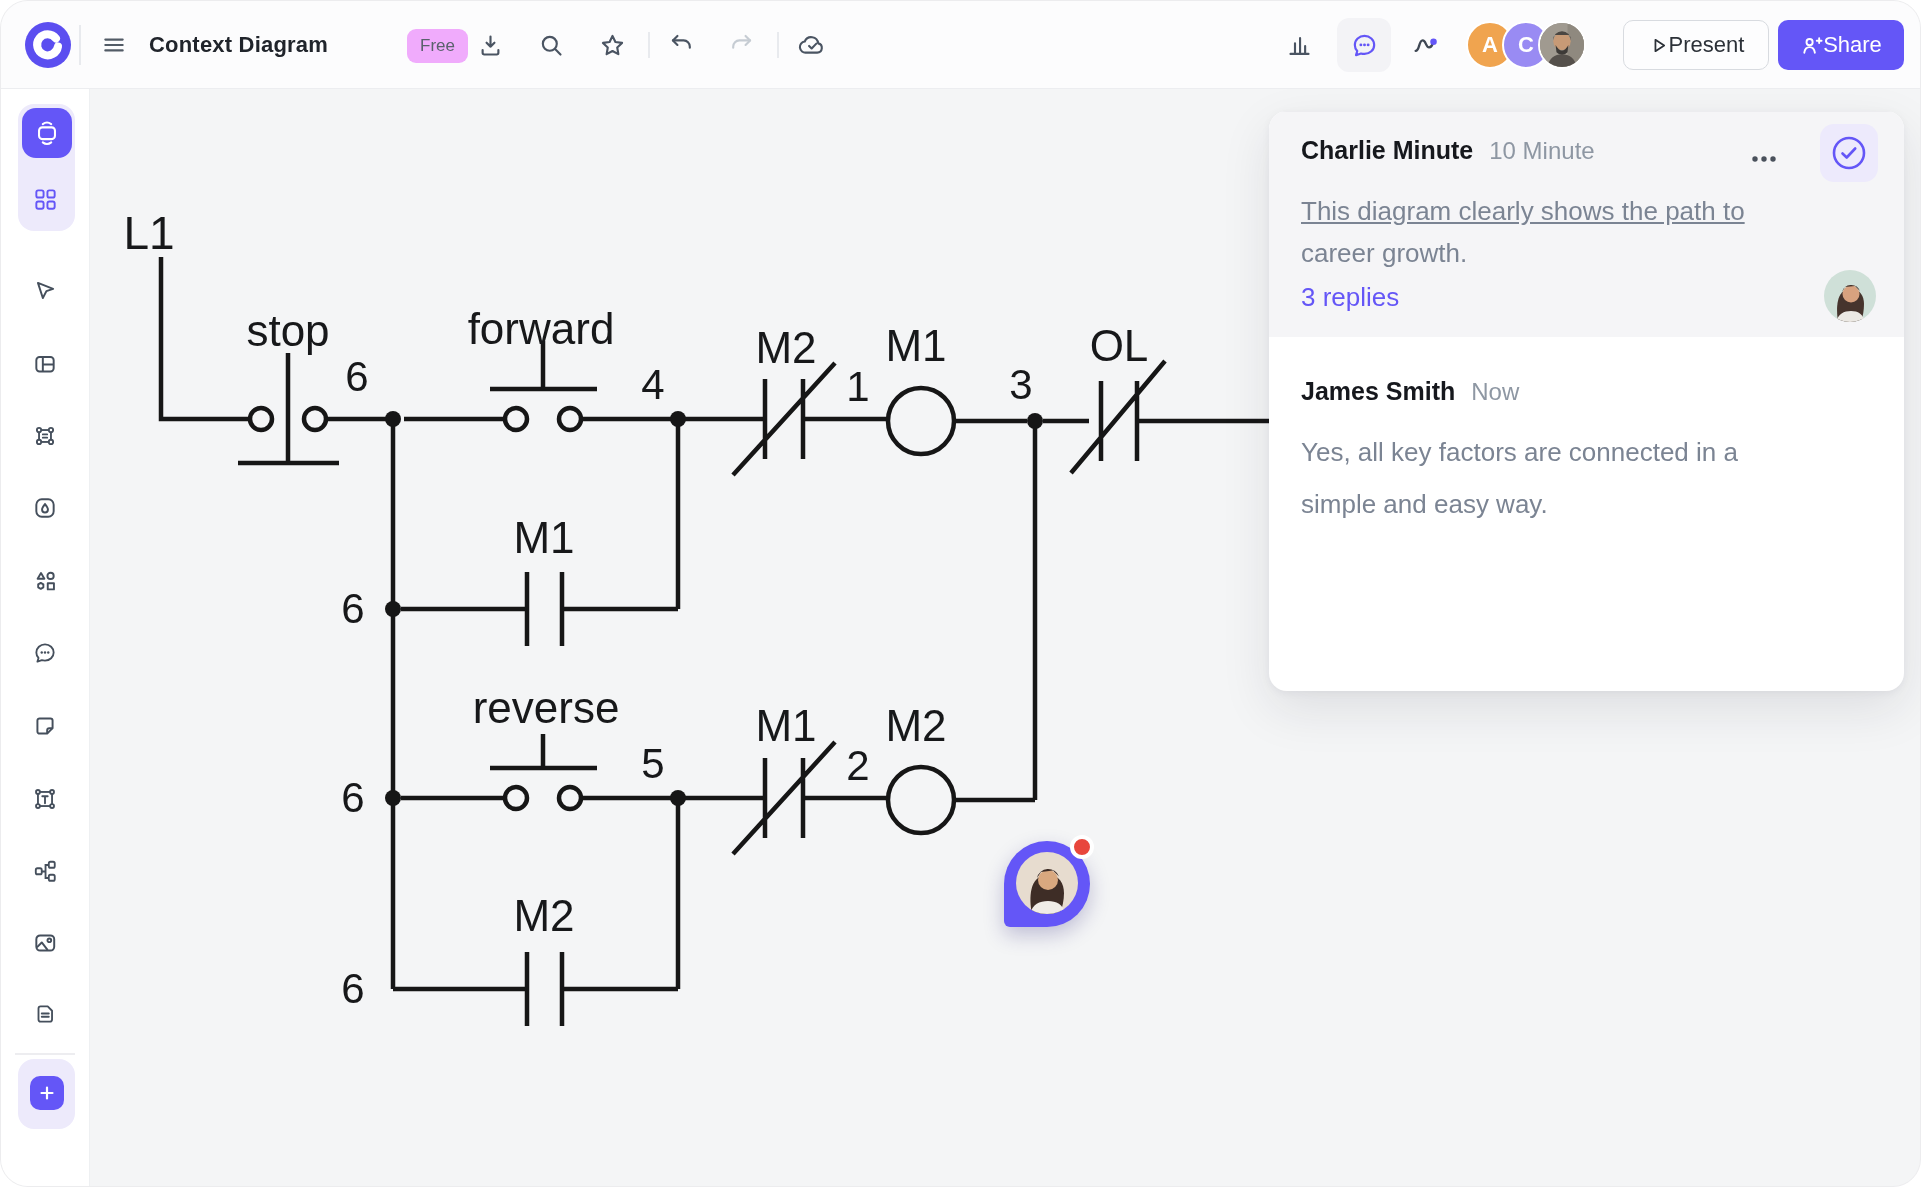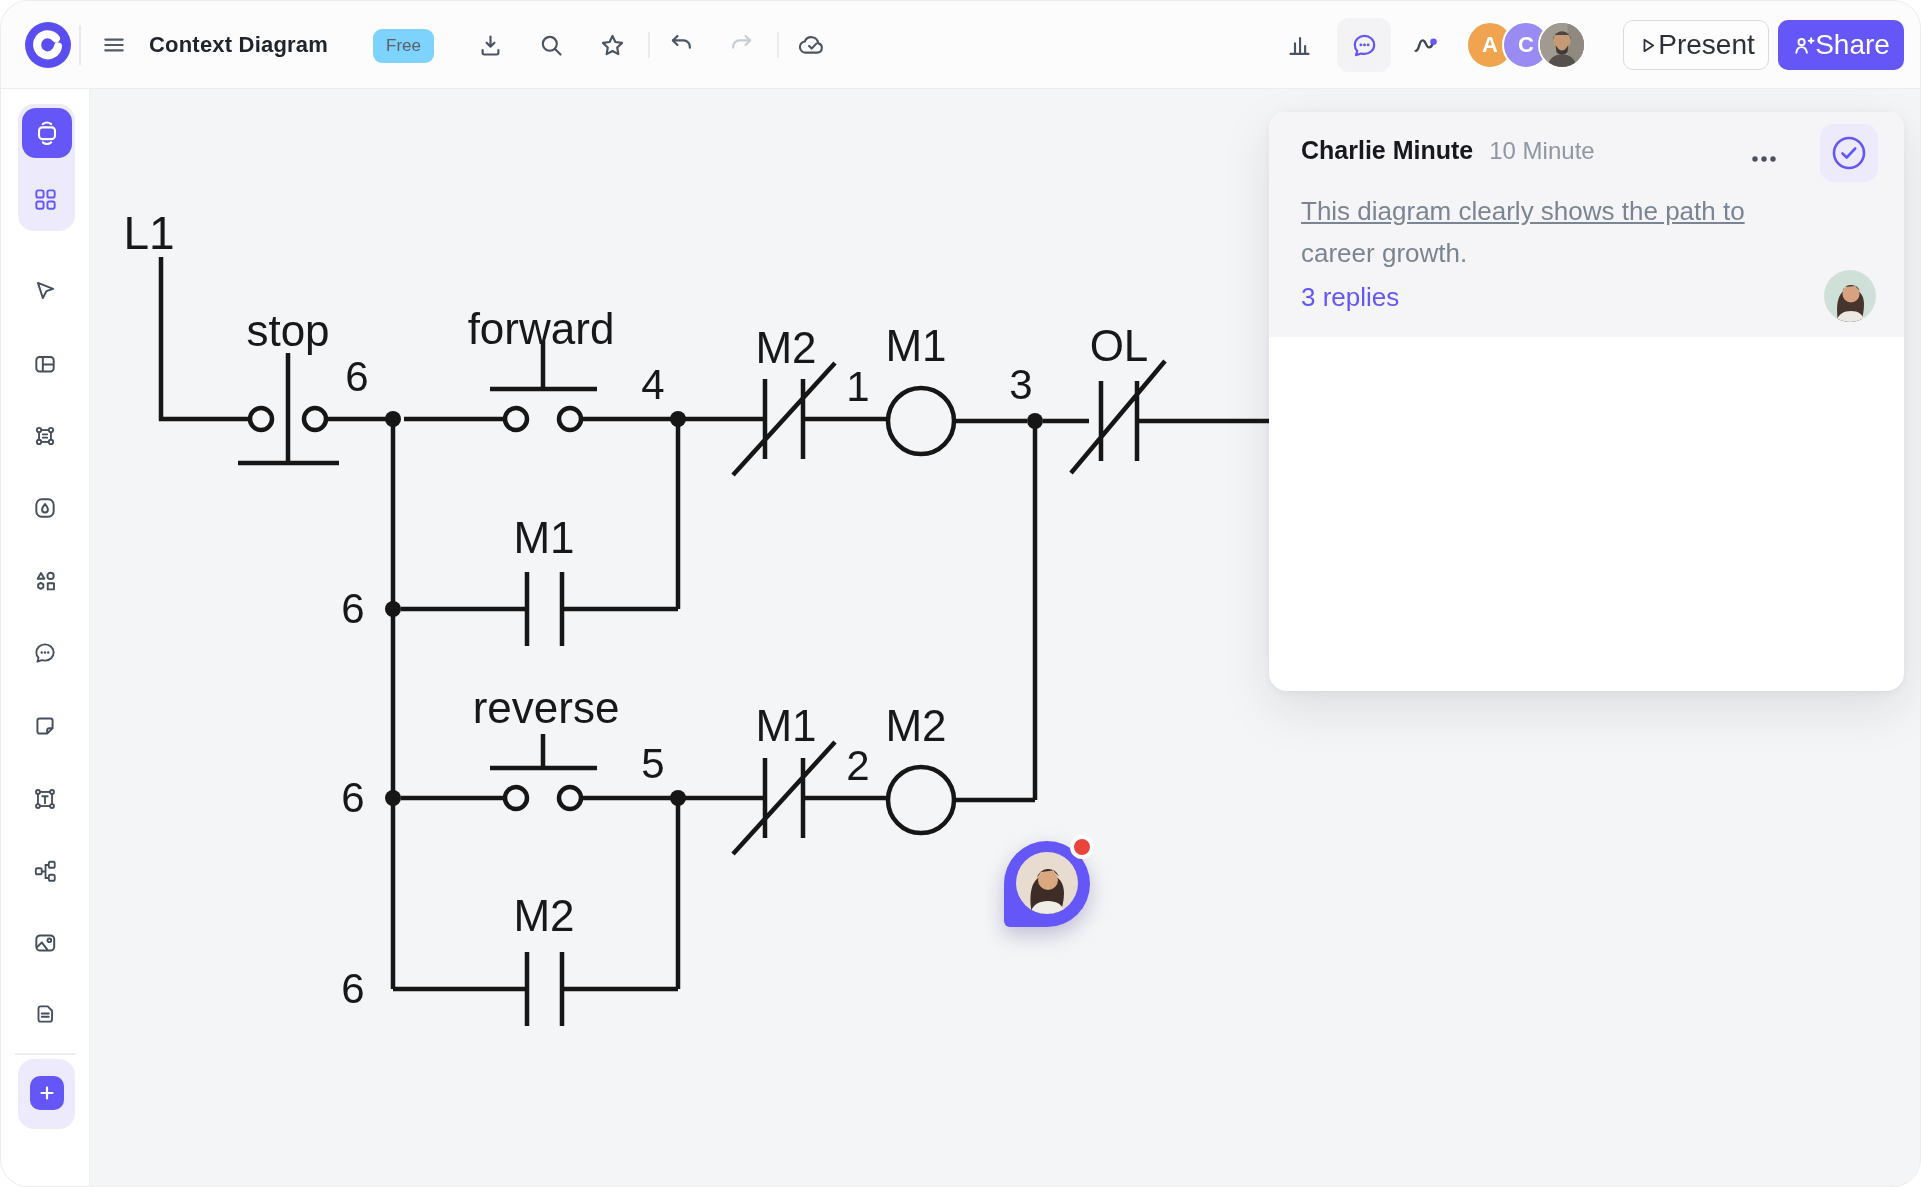--- a/index.html
+++ b/index.html
@@ -11,29 +11,29 @@
   
   .topbar {
     position:absolute; top:0; left:0; right:0; height:88px;
     background:#fcfcfd; border-bottom:1px solid #ecedf0; z-index:40;padding-left:44px;
   }
   .tb { position:absolute; display:flex; align-items:center; justify-content:center; }
   .icon-btn { width:42px; height:42px; top:23px; border-radius:10px; cursor:pointer; }
   .vdiv { position:absolute; width:2px; background:#e8eaee; }
   .title { position:absolute; left:148px; top:0; height:88px; display:flex; align-items:center;
            font-size:22px; font-weight:700; color:#20242b; letter-spacing:.2px; }
-  .badge { position:absolute; left:372px; top:28px; background:#7dd3fc; color:#59616c;
+  .badge { position:absolute; left:406px; top:28px; background:#f0abfc; color:#59616c;
            font-size:17px; padding:7px 13px; border-radius:9px; }
   .tile { position:absolute; top:17px; width:54px; height:54px; border-radius:12px;
           background:#f3f3f6; display:flex; align-items:center; justify-content:center; }
   .avatar { position:absolute; top:20px; width:48px; height:48px; border-radius:50%;
             border:2.5px solid #fff; display:flex; align-items:center; justify-content:center;
             color:#fff; font-size:22px; font-weight:700; overflow:hidden; }
   .btn { position:absolute; top:19px; height:50px; border-radius:10px; display:flex;
-         align-items:center; justify-content:center; font-size:28px; cursor:pointer; }
+         align-items:center; justify-content:center; font-size:22px; cursor:pointer; }
   .btn-present { left:1622px; width:146px; background:#fdfdfe; border:1.5px solid #d8dbe0; color:#2c3138; }
   .btn-share   { left:1777px; width:126px; background:#6456f7; color:#fff; border:none; }
   
   .sidebar {
     position:absolute; top:88px; left:0; bottom:0; width:89px; background:#fff;
     border-right:1px solid #eef0f2; z-index:40;
   }
   .sb { position:absolute; left:50%; transform:translateX(-50%);
         width:44px; height:44px; display:flex; align-items:center; justify-content:center;
         border-radius:10px; cursor:pointer; }
@@ -421,20 +421,27 @@
         <svg width="52" height="52" viewBox="0 0 52 52">
           <rect width="52" height="52" fill="#cfe0d8"></rect>
           <path d="M14 52 c-2-14-2-32 12-33 10-.7 14 7 14 15 0 6-1 12-3 18 z" fill="#46342d"></path>
           <circle cx="27" cy="24" r="8.5" fill="#d8a27f"></circle>
           <path d="M18 22 a9.5 9.5 0 0 1 18 -1 l-5 -5 -10 1 z" fill="#46342d"></path>
           <path d="M12 52 c2-8 8-11 15-11 s12 3 14 11 z" fill="#ece9e4"></path>
         </svg>
       </span>
     </div>
 
+    <div class="thread2">
+      <div class="c-name" style="top:40px;">
+        <span>James Smith</span><span class="c-time">Now</span>
+      </div>
+      <div class="c-body" style="top:100px;">Yes, all key factors are connected in a</div>
+      <div class="c-body" style="top:152px;">simple and easy way.</div>
+    </div>
   </div>
 
   <div class="marker">
     <span class="marker-avatar">
       <svg width="62" height="62" viewBox="0 0 62 62">
         <rect width="62" height="62" fill="#e7dccf"></rect>
         <path d="M16 62 c-3-16-3-38 15-39 12-.8 17 8 17 18 0 7-1.5 14-4 21 z" fill="#3e2d26"></path>
         <circle cx="32" cy="28" r="10" fill="#d9a87f"></circle>
         <path d="M21 26 a11.5 11.5 0 0 1 22 -1.5 l-6-6 -12 1.5 z" fill="#3e2d26"></path>
         <path d="M14 62 c2.5-10 9.5-13 18-13 s15 3 17 13 z" fill="#f0ece6"></path>

